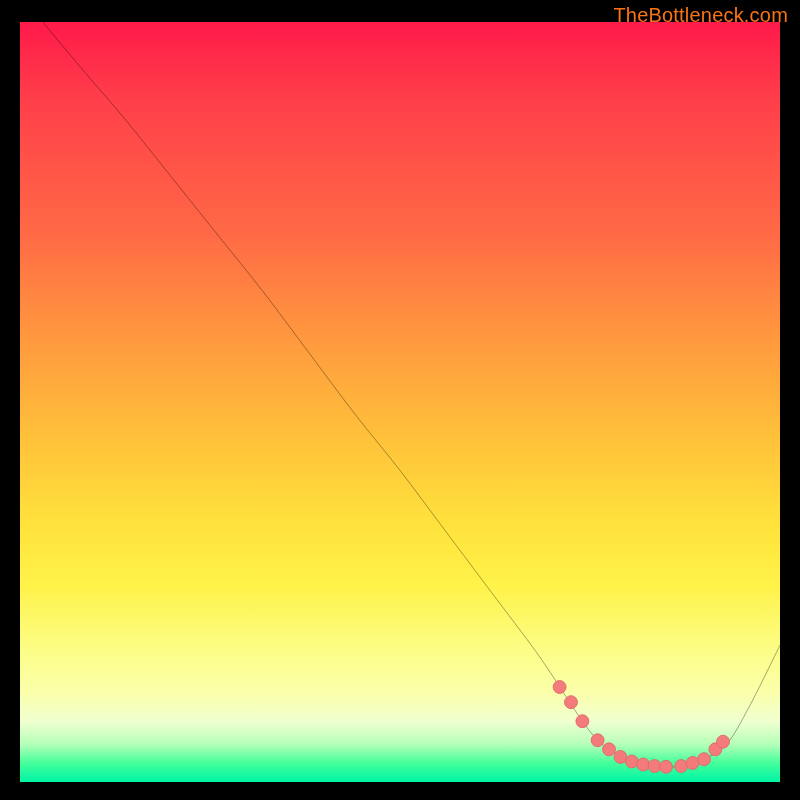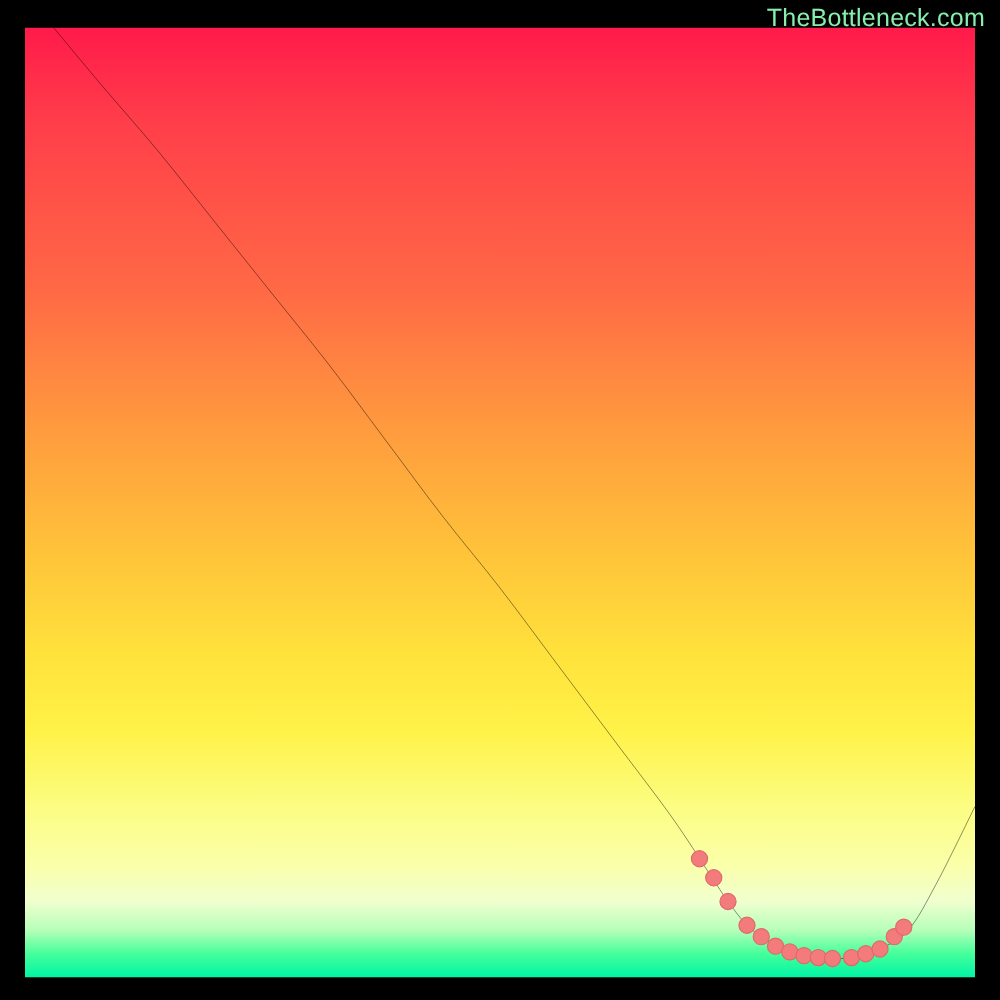--- a/index.html
+++ b/index.html
@@ -14,21 +14,21 @@
   .frame {
     position: relative;
     width: 800px;
     height: 800px;
     background: #000;
   }
   .watermark {
     position: absolute;
     top: 4px;
     right: 12px;
-    color: #86efac;
+    color: #f97316;
     font-size: 20px;
     font-weight: 500;
     letter-spacing: 0.2px;
     z-index: 20;
   }
   .plot {
     position: absolute;
     left: 20px;
     top: 22px;
     width: 760px;

